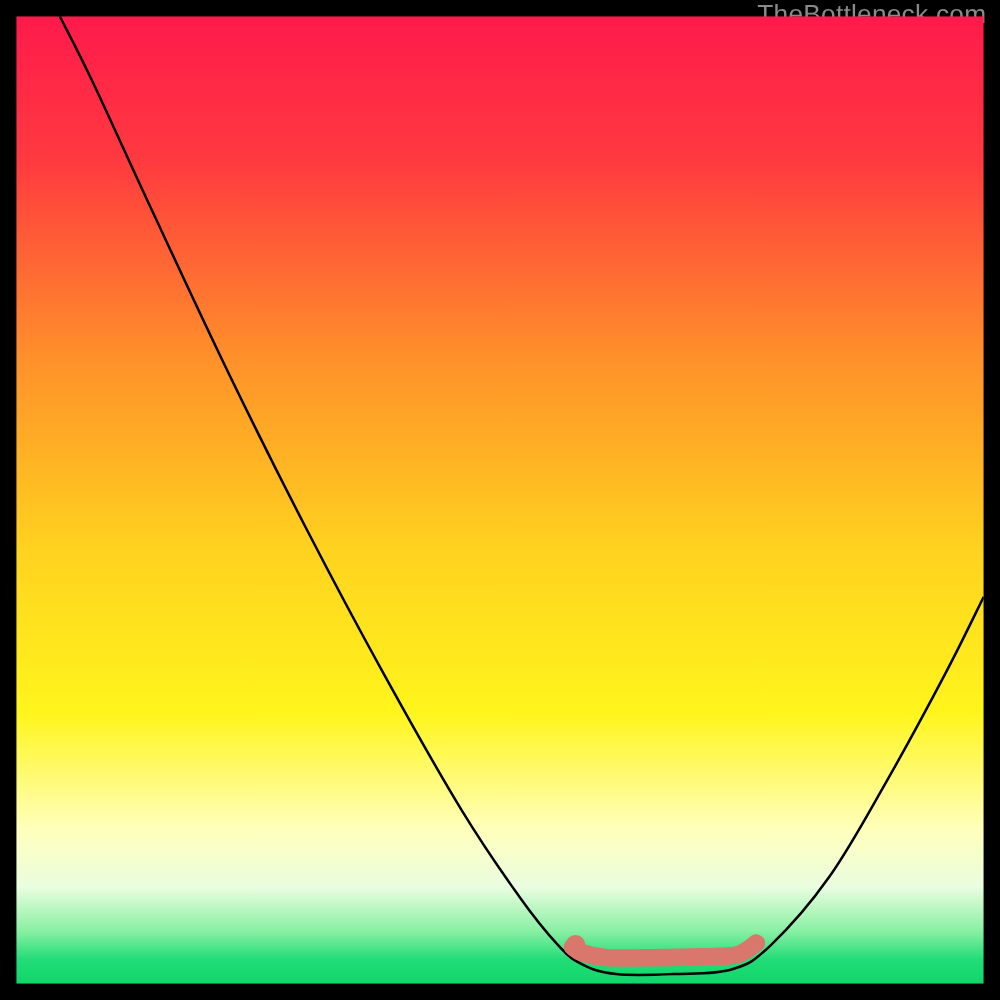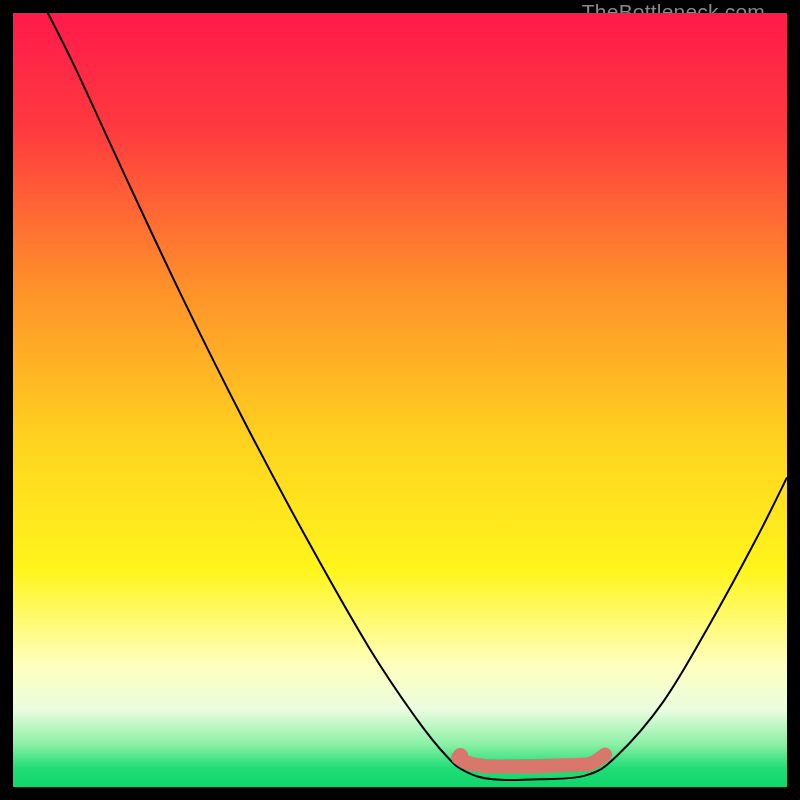--- a/index.html
+++ b/index.html
@@ -11,20 +11,21 @@
     overflow: hidden;
     font-family: Arial, Helvetica, sans-serif;
   }
   .frame {
     position: absolute;
     left: 13px;
     top: 13px;
     width: 746px;
     height: 774px;
     background: #000;
+    padding-left: 24px;
   }
   .plot-area {
     position: absolute;
     left: 0;
     top: 0;
     width: 774px;
     height: 774px;
   }
   .watermark {
     position: absolute;

